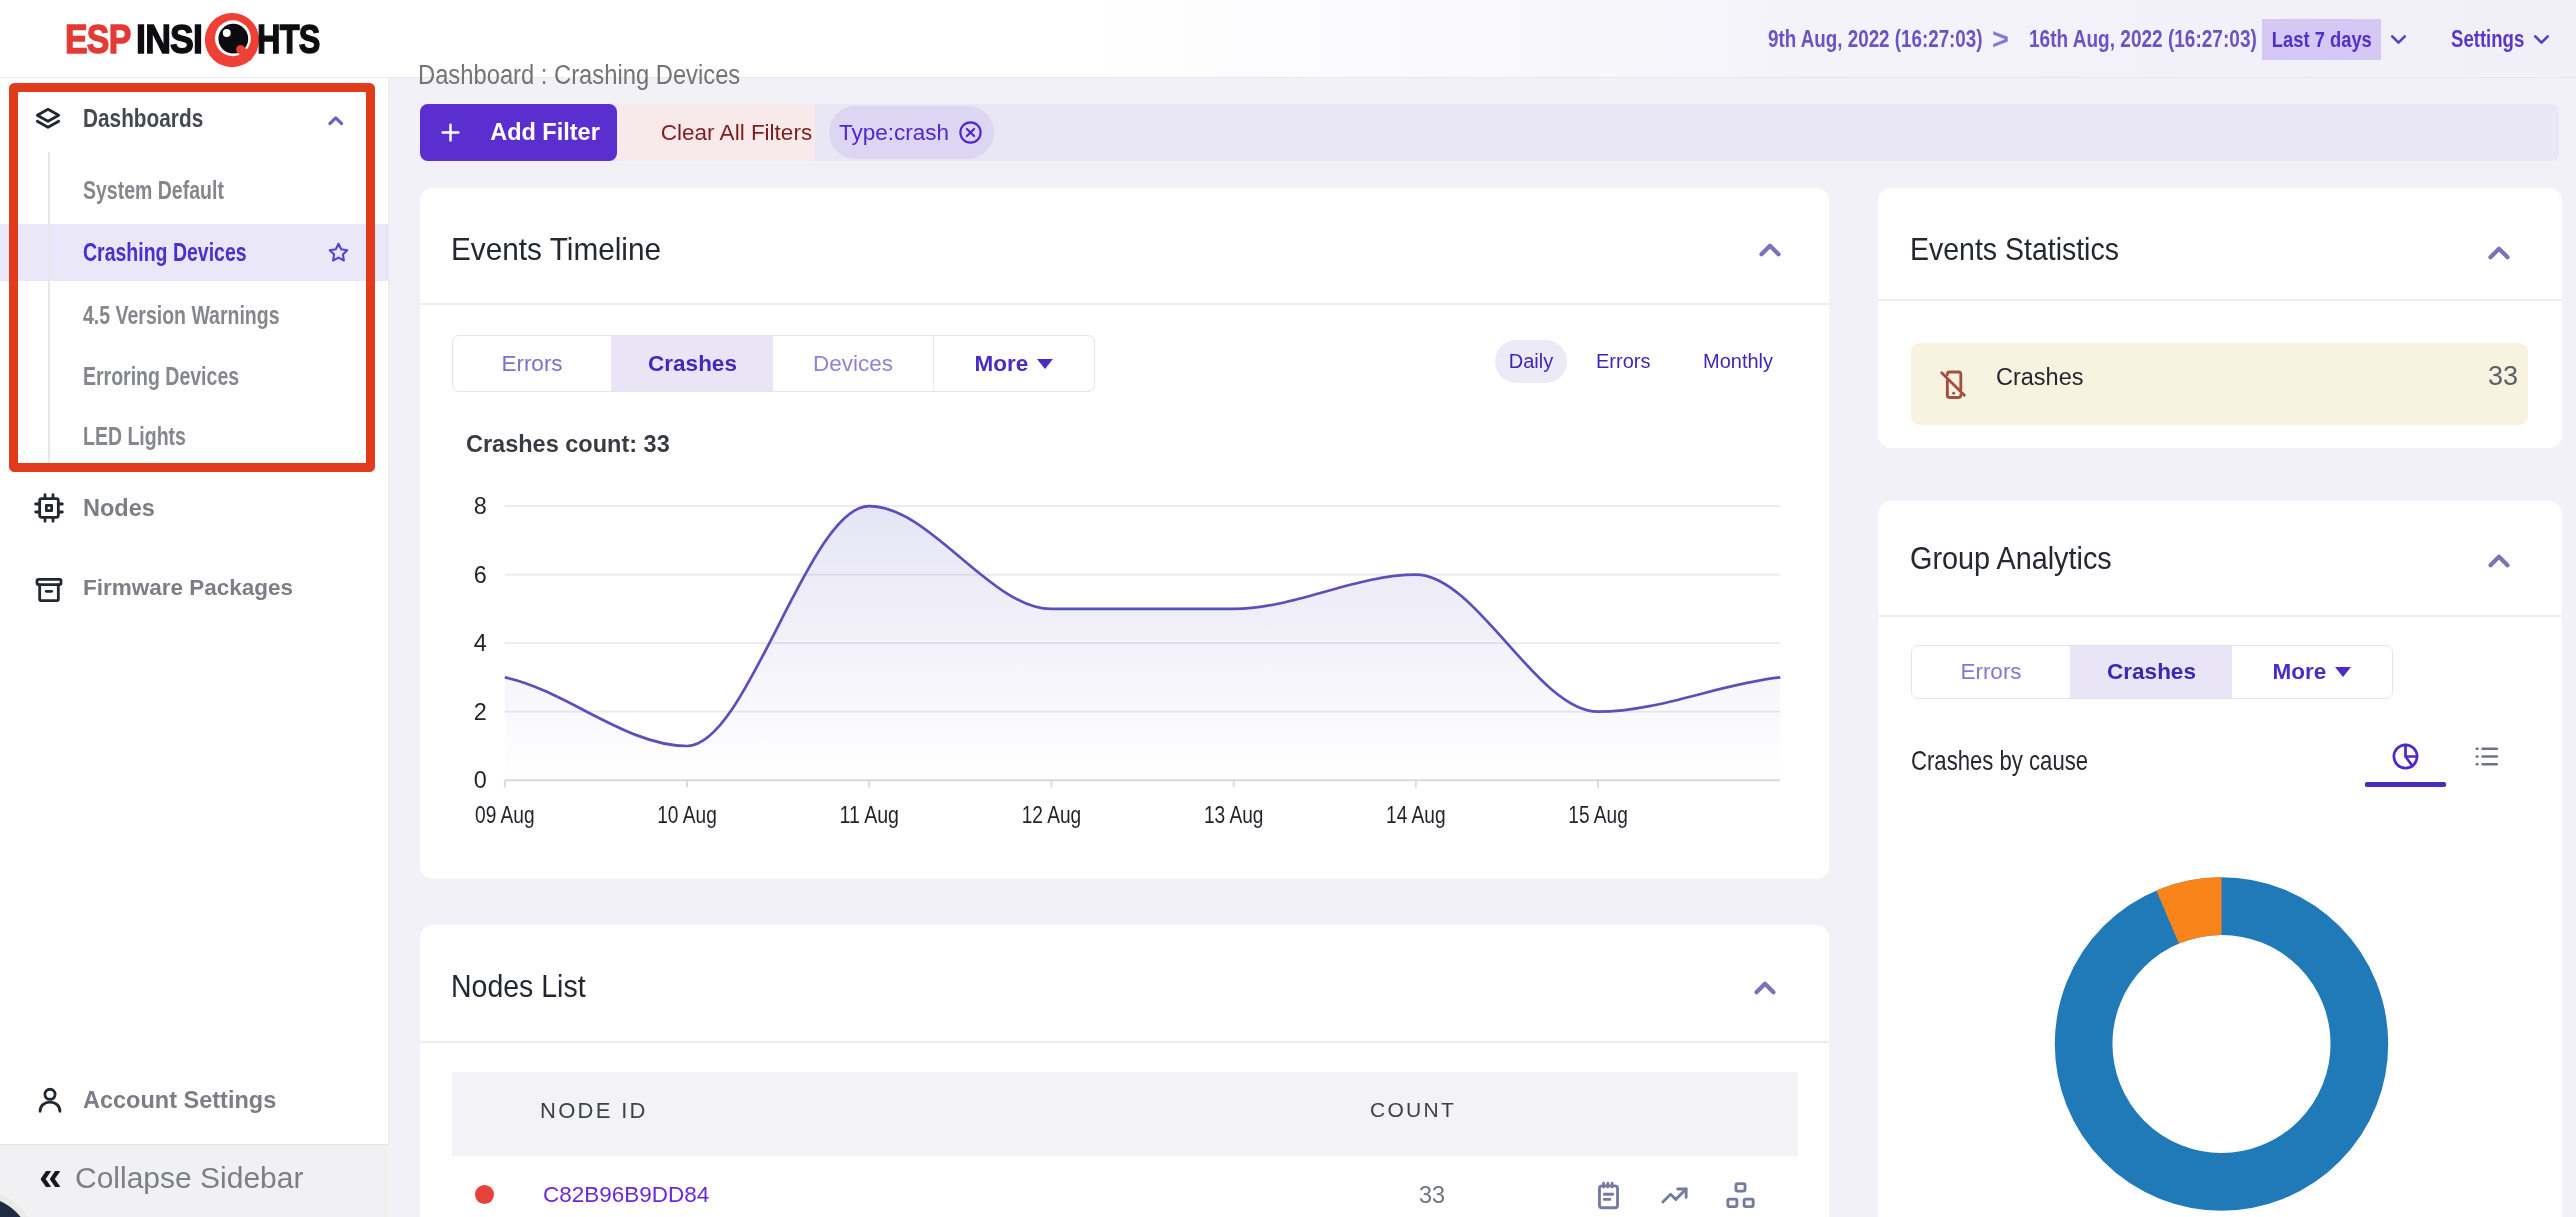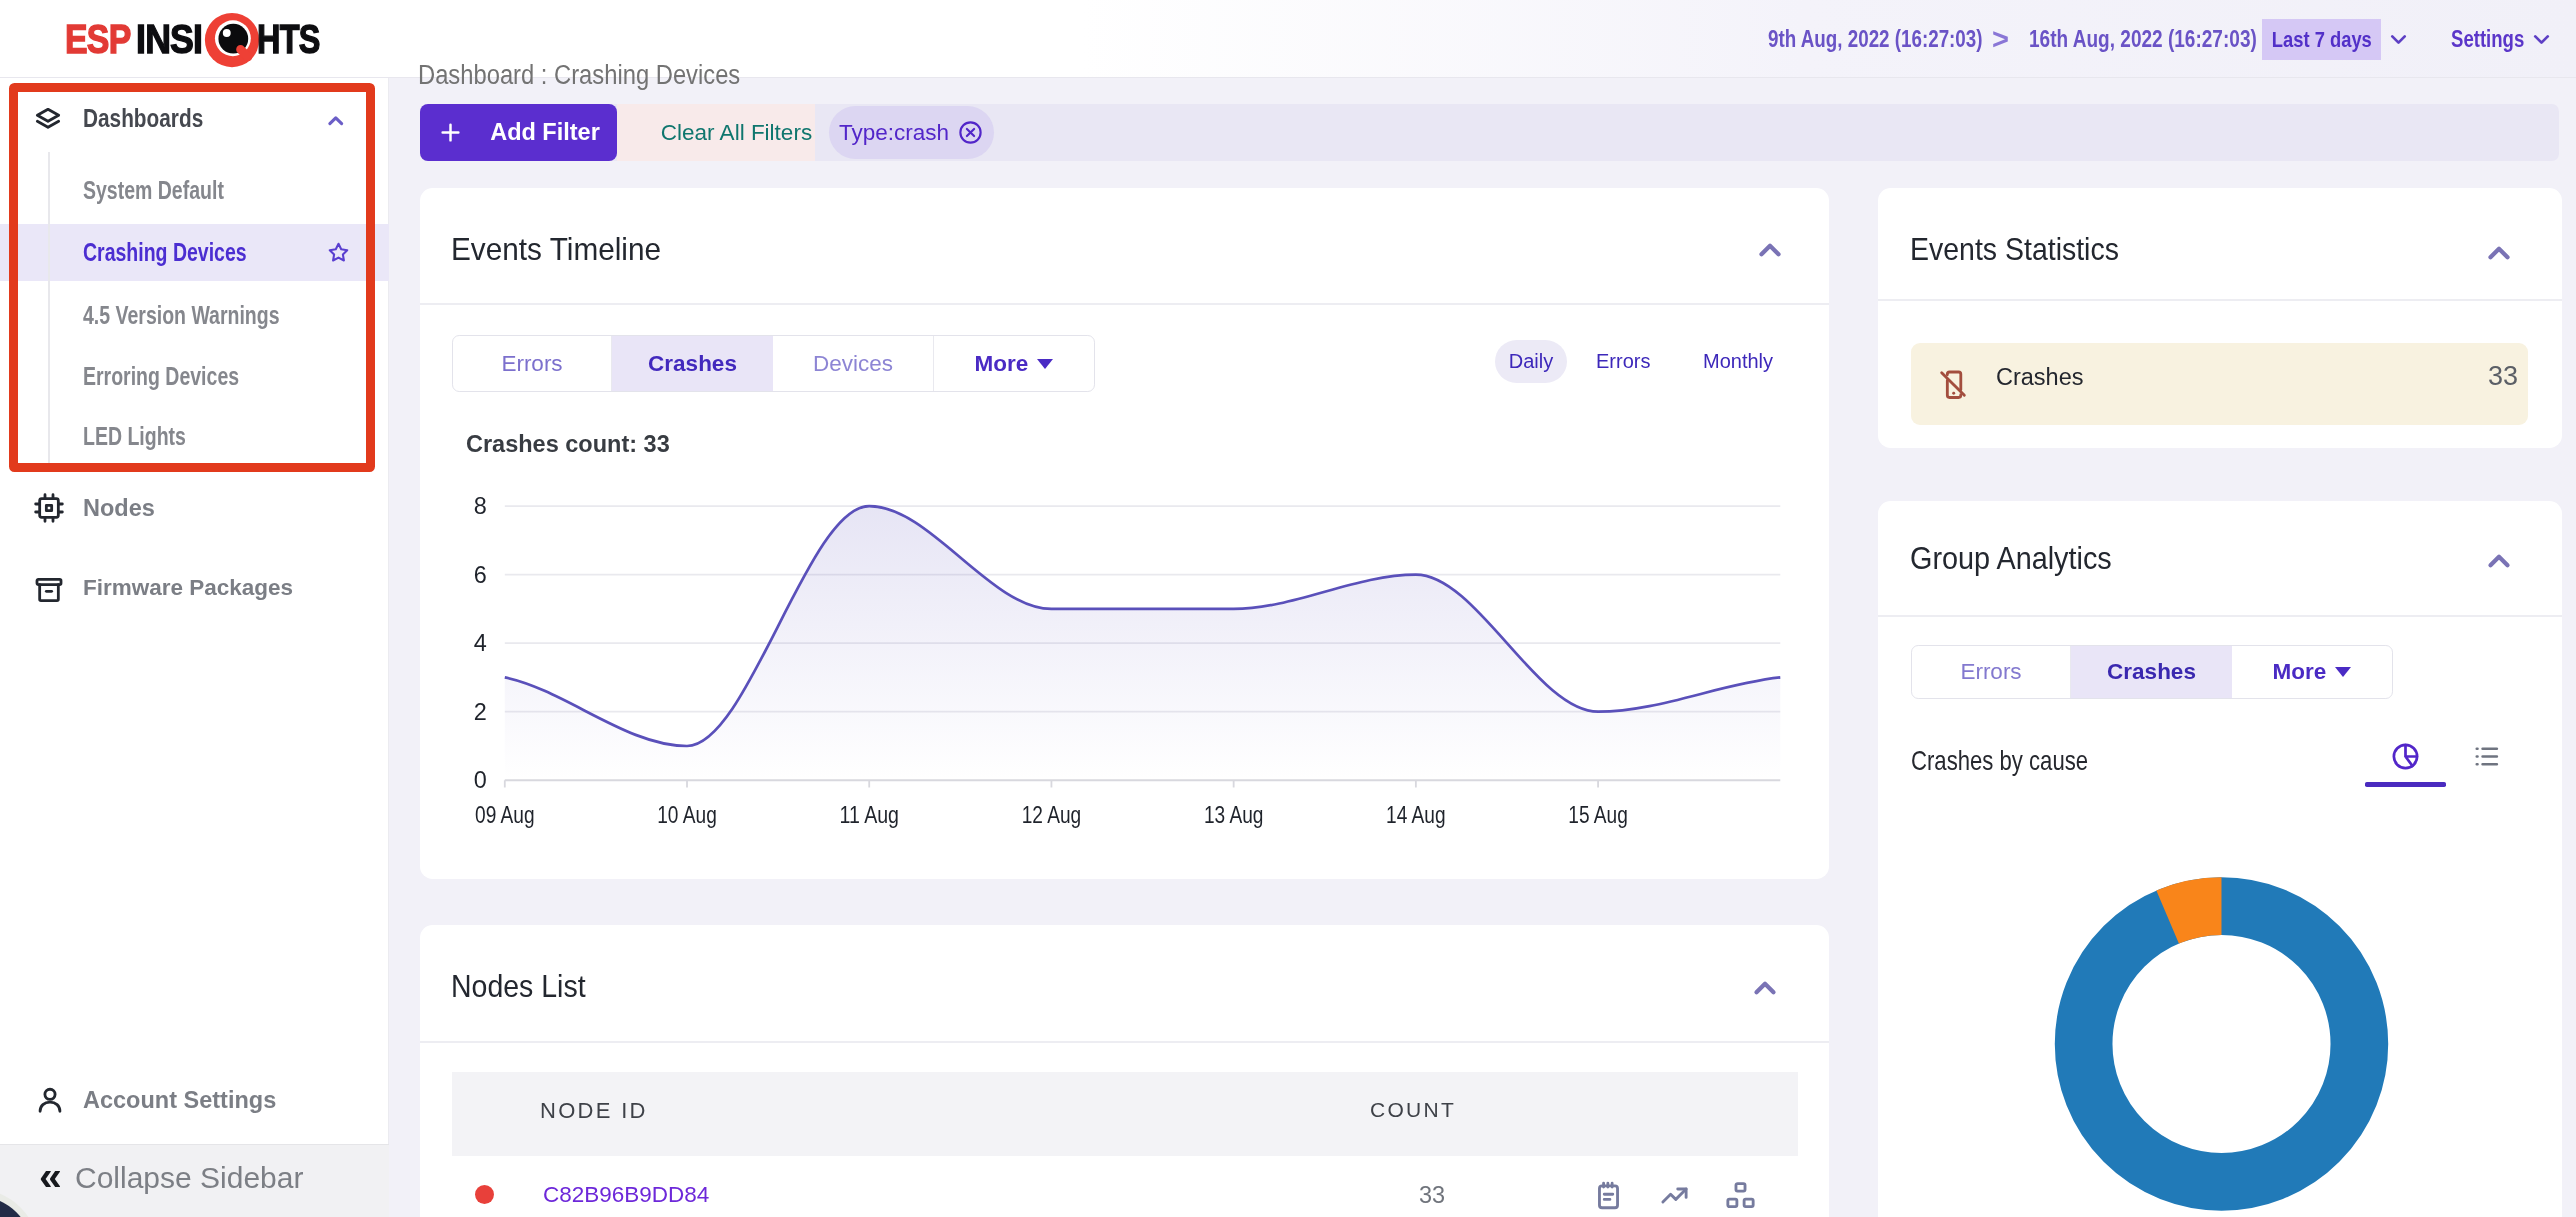--- a/index.html
+++ b/index.html
@@ -92,21 +92,21 @@
   <circle cx="12" cy="8" r="3.6"></circle>
     <path d="M5 20c0-4 3-6.5 7-6.5s7 2.5 7 6.5"></path>
 </svg>
 <div class="abs" style="left:83px;top:1084px;height:32px;display:flex;align-items:center;font-size:23.5px;font-weight:700;color:#7b7e85;">Account Settings</div>
 
 <div class="abs" style="left:0;top:1144px;width:389px;height:74px;background:#f1f1f3;border-top:1.8px solid #e5e5e8;"></div>
 <div class="abs" style="left:39px;top:1153px;font-size:41px;font-weight:700;color:#17191d;letter-spacing:-3.6px;">«</div>
 <div class="abs" style="left:75px;top:1162px;height:32px;display:flex;align-items:center;font-size:30px;color:#7c7f85;">Collapse Sidebar</div>
 
 <div class="abs" id="filterbar" style="left:420px;top:104px;width:2139px;height:57px;background:#e9e7f4;border-radius:7.2px;"></div>
-<div class="abs" style="left:617px;top:104px;width:198px;height:57px;background:#f8eaea;display:flex;align-items:center;justify-content:center;font-size:22.5px;color:#0f766e;padding-left:41px;">Clear All Filters</div>
+<div class="abs" style="left:617px;top:104px;width:198px;height:57px;background:#f8eaea;display:flex;align-items:center;justify-content:center;font-size:22.5px;color:#7f1d1d;padding-left:41px;">Clear All Filters</div>
 <div class="abs" style="left:420px;top:104px;width:197px;height:57px;background:#5b2ecf;border-radius:8px;display:flex;align-items:center;justify-content:center;color:#fff;">
   <svg width="27" height="27" viewBox="0 0 24 24" fill="none" stroke="#fff" stroke-width="2.2" stroke-linecap="round">
       <path d="M12 5v14M5 12h14"></path>
     </svg>
   <span style="font-size:23.5px;font-weight:700;margin-left:26px;">Add Filter</span>
 </div>
 <div class="abs" style="left:829px;top:106px;width:165px;height:53px;background:#dcd6f2;border-radius:27px;display:flex;align-items:center;justify-content:center;">
   <span style="font-size:22.5px;color:#5226c9;">Type:crash</span>
   <svg width="27" height="27" viewBox="0 0 24 24" fill="none" stroke="#5226c9" stroke-width="1.9" stroke-linecap="round" style="margin-left:8px;">
       <circle cx="12" cy="12" r="9"></circle>

